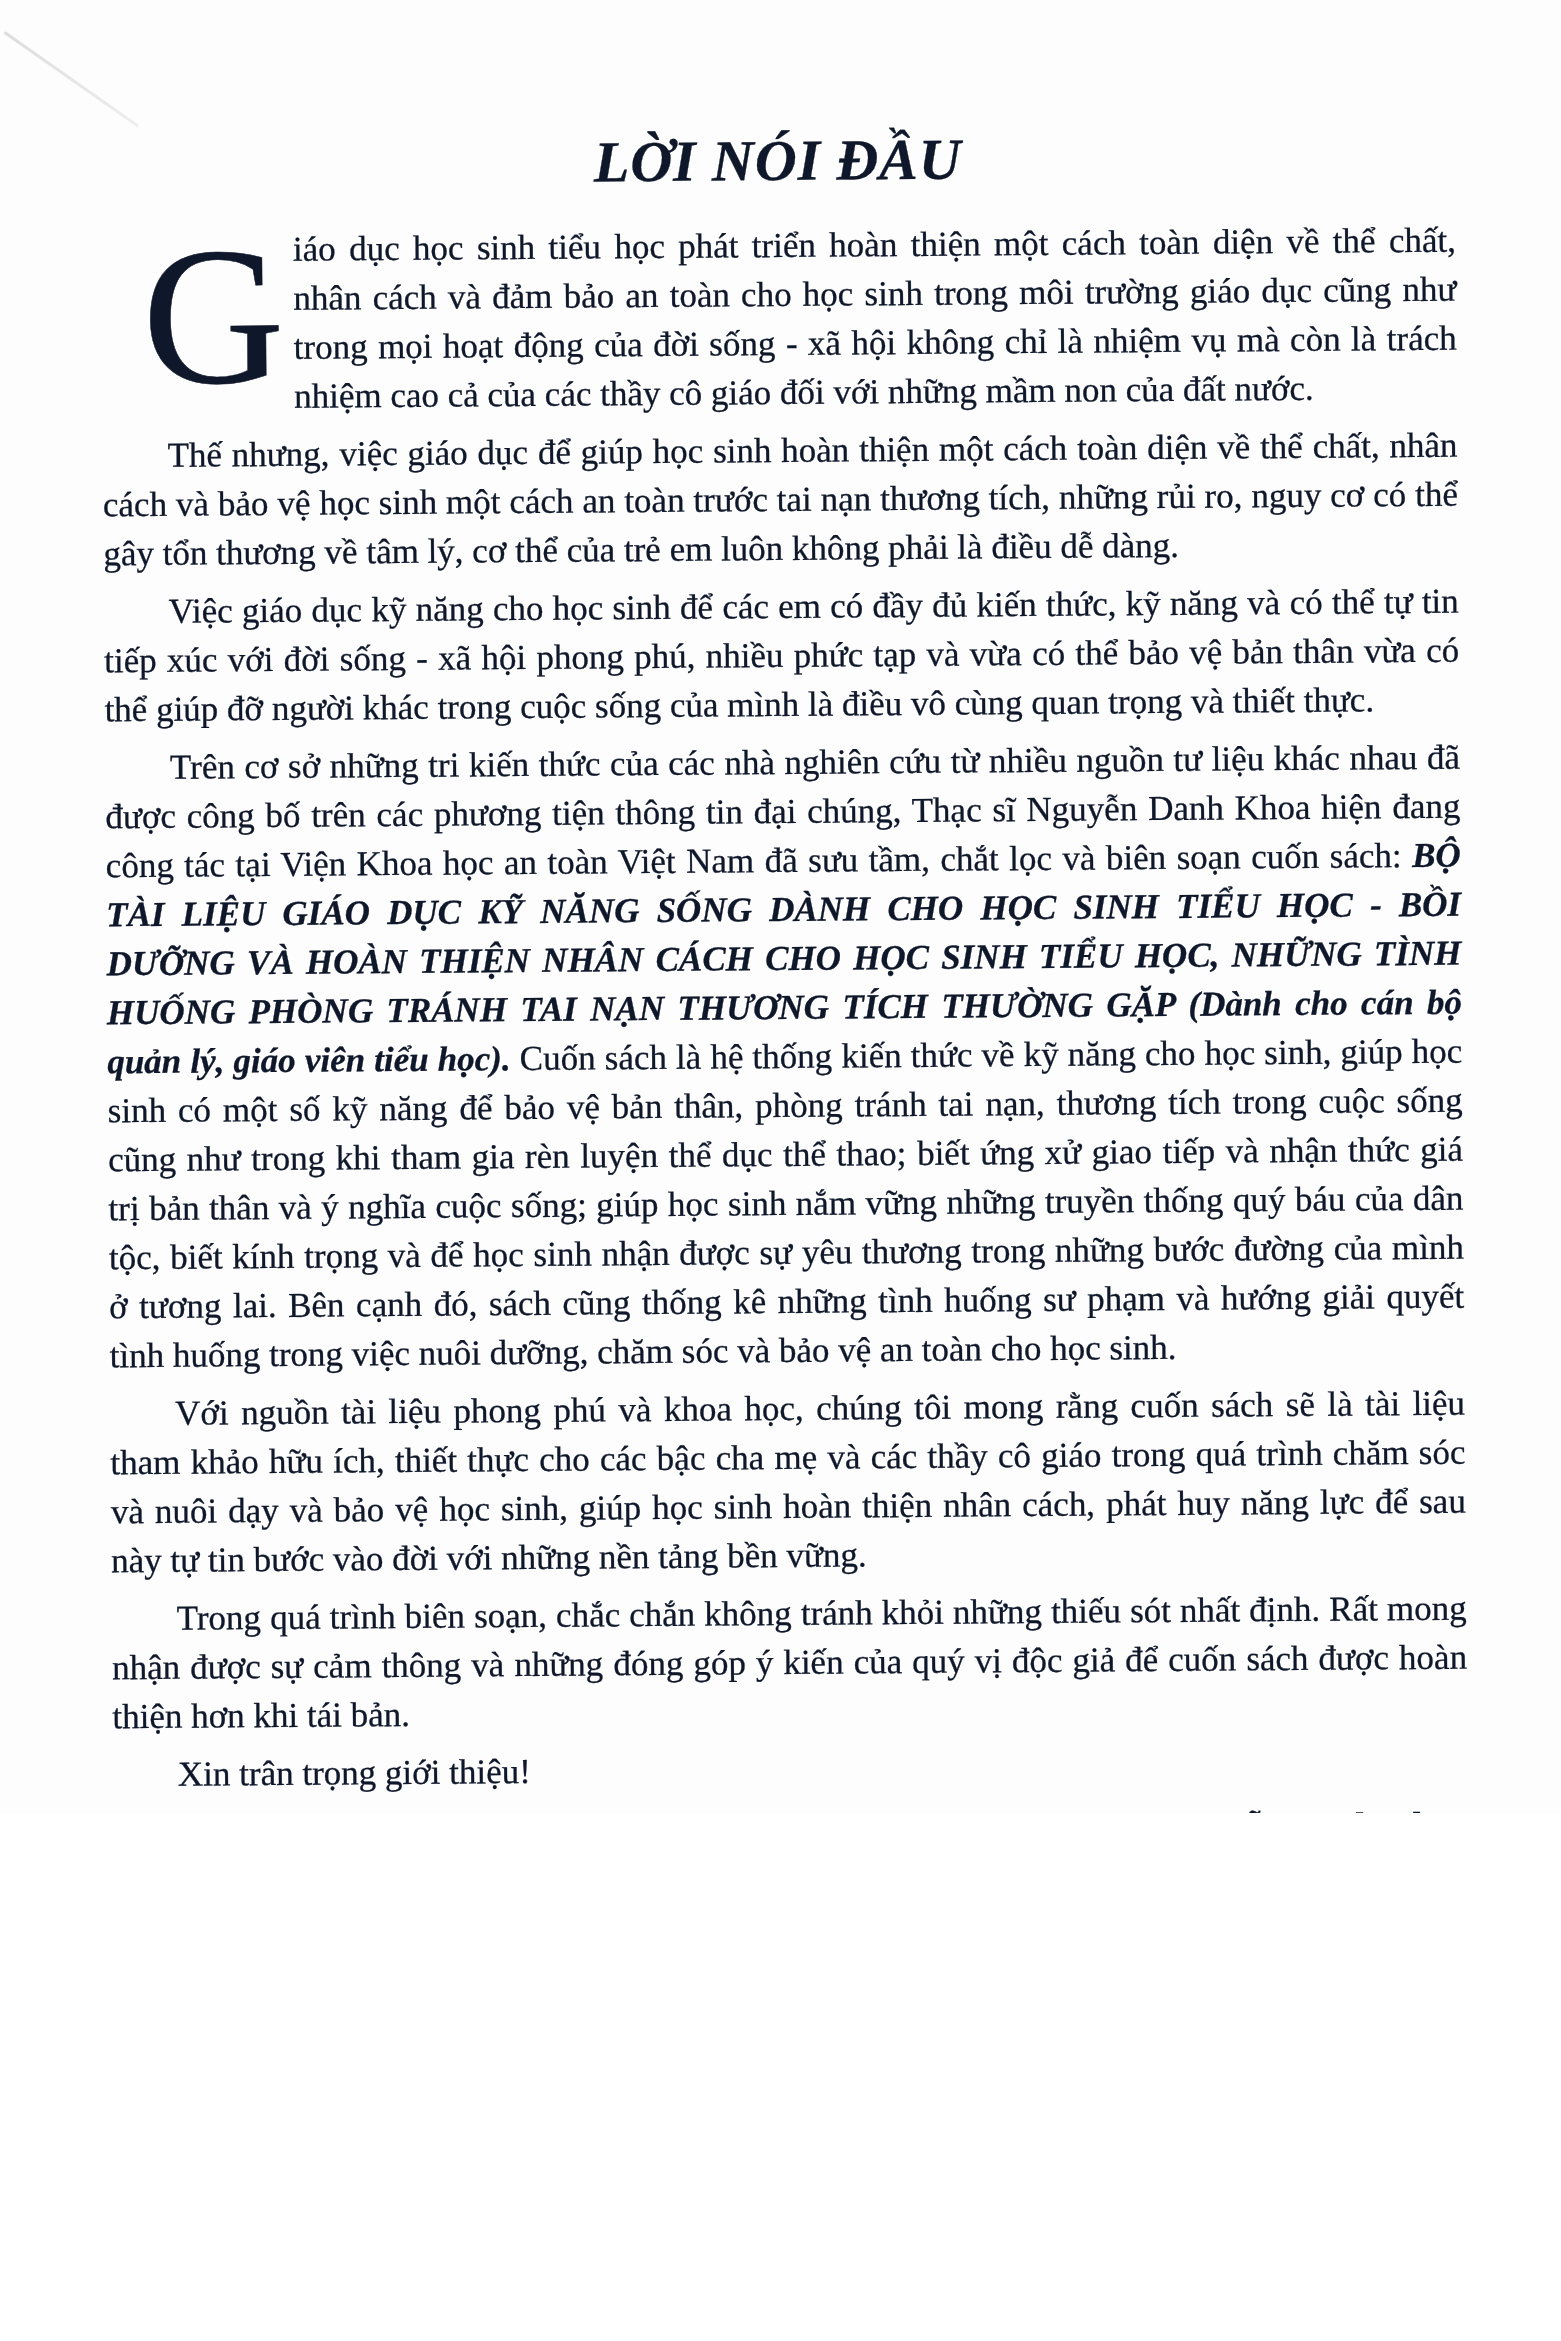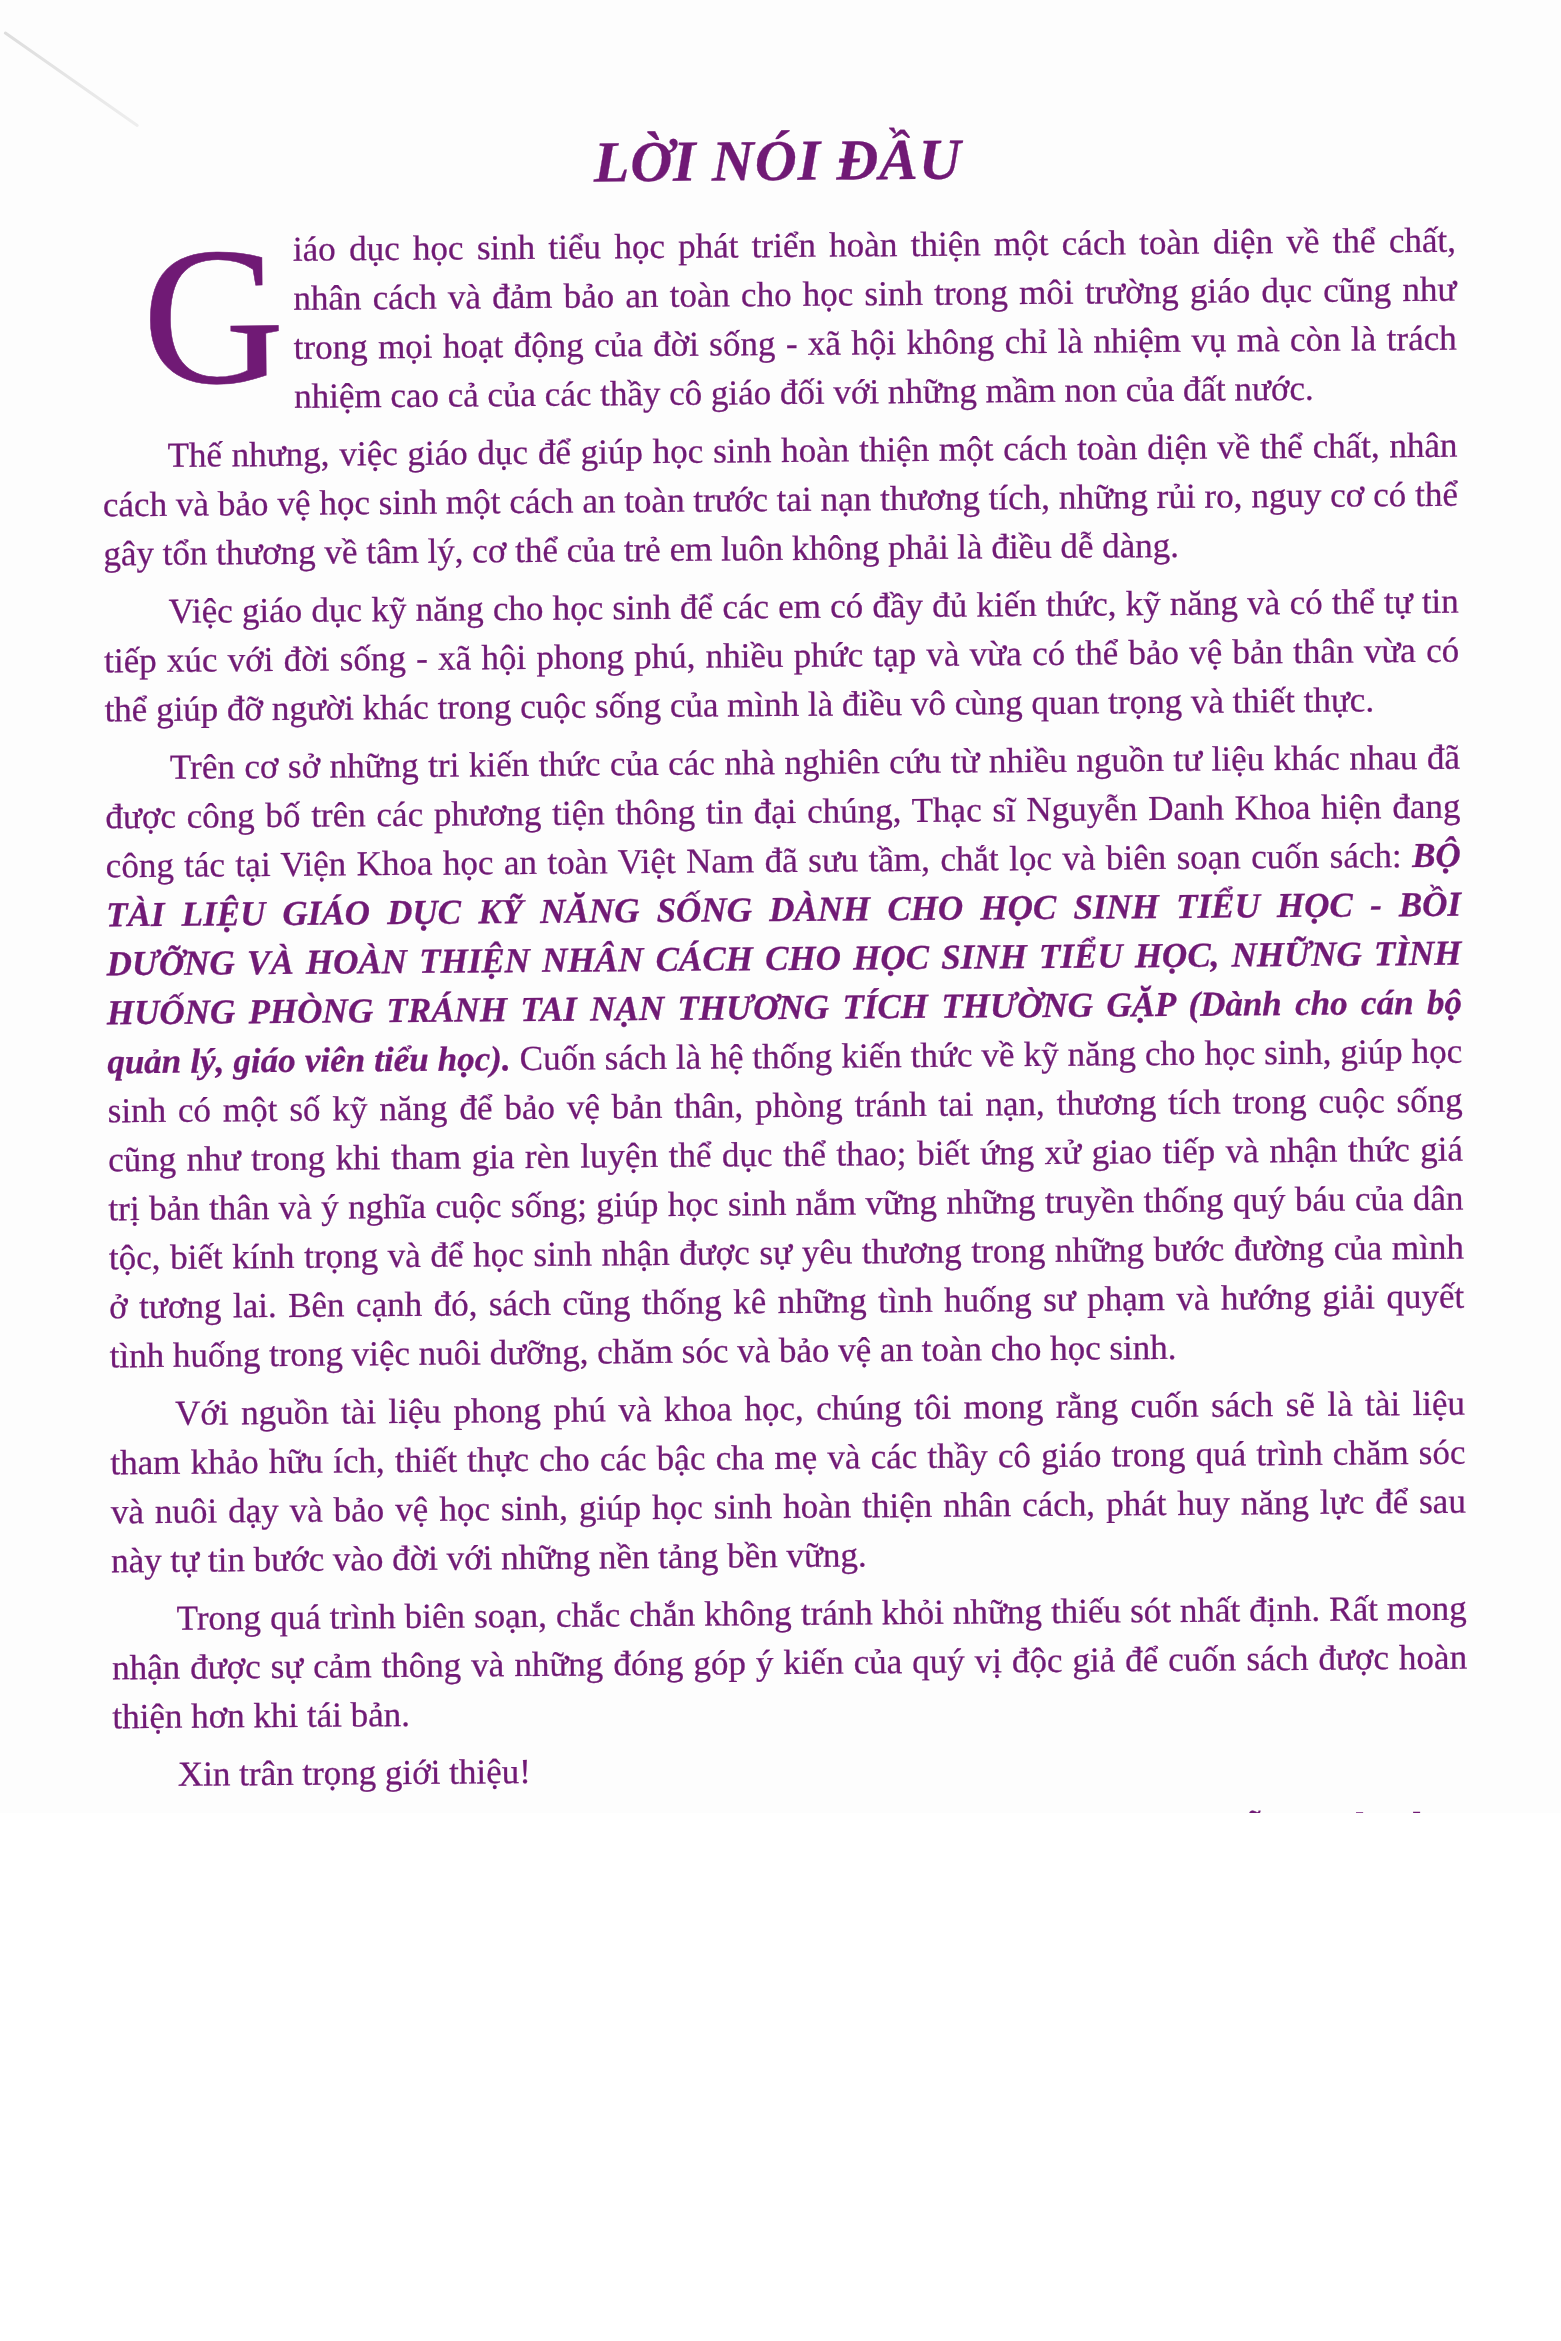--- a/index.html
+++ b/index.html
@@ -7,21 +7,21 @@
     padding: 0;
     background: #ffffff;
   }
   .sheet {
     position: relative;
     width: 1561px;
     height: 1813px;
     background: #fdfdfd;
     overflow: hidden;
     font-family: "Liberation Serif", serif;
-    color: #701a75;
+    color: #0f172a;
   }
   .scan-mark {
     position: absolute;
     top: 31px;
     left: 5.4px;
     width: 164px;
     height: 2.7px;
     background: linear-gradient(90deg, #cccccc, #e6e6e6);
     transform: rotate(35deg);
     transform-origin: 0 0;

